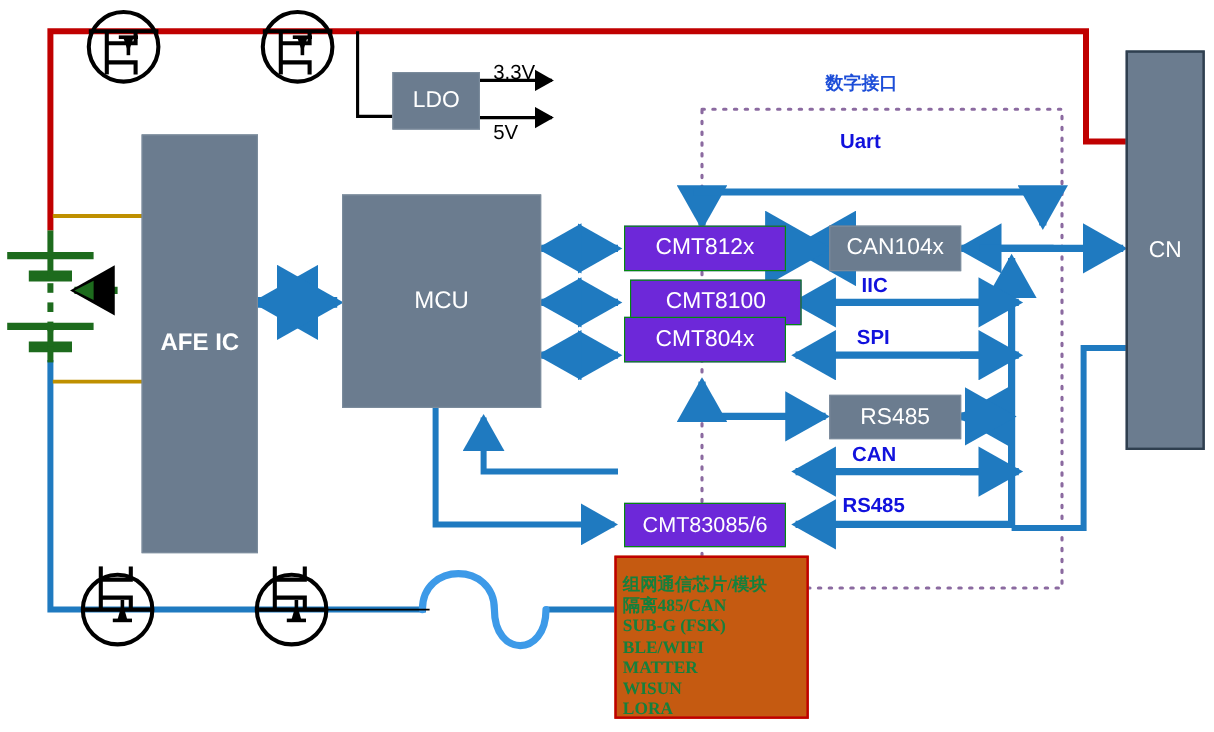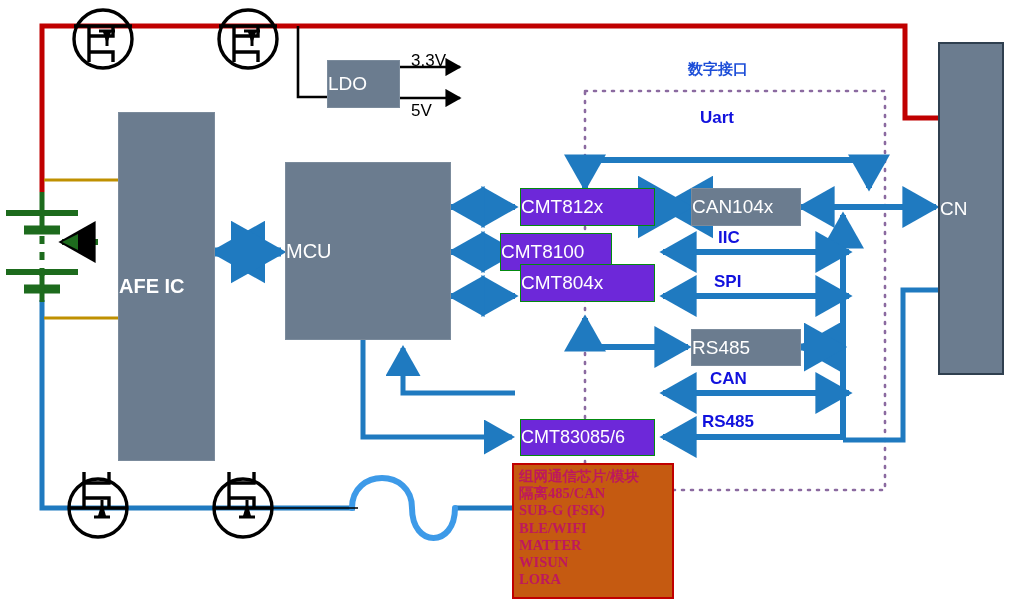--- a/index.html
+++ b/index.html
@@ -1,27 +1,27 @@
 <!DOCTYPE html>
 <html><head>
 <meta charset="utf-8">
 <style>
   html,body{margin:0;padding:0;background:#ffffff;}
   body{width:1012px;height:610px;overflow:hidden;
        font-family:"Liberation Sans","DejaVu Sans",sans-serif;}
   #stage{position:relative;width:1012px;height:610px;background:#fff;}
   #svgroot{position:absolute;left:0;top:0;width:1012px;height:610px;}
-  .blk{position:absolute;display:flex;align-items:center;justify-content:flex-start;
+  .blk{position:absolute;display:flex;align-items:center;justify-content:center;
        box-sizing:border-box;color:#ffffff;text-align:center;}
   .gray{background:#6b7c8f;border:1px solid #7b8b9c;font-size:19px;}
   .grayb{background:#6b7c8f;border:2px solid #2f3f4f;font-size:19px;}
   .green{background:#6d28d9;border:1px solid #038a0f;font-size:19px;}
   .orange{background:#c55a11;border:2px solid #c00000;}
-  .orange-txt{position:absolute;left:519px;top:468px;width:160px;
-      color:#be185d;font-family:"Liberation Serif","DejaVu Serif",serif;
+  .orange-txt{position:absolute;left:519px;top:480px;width:160px;
+      color:#15803d;font-family:"Liberation Serif","DejaVu Serif",serif;
       font-weight:bold;font-size:14.5px;line-height:17.2px;text-align:left;}
   .lbl{position:absolute;color:#1111dd;font-weight:bold;font-size:17px;
        white-space:nowrap;}
   .lbl-cn{position:absolute;color:#1d4ed8;font-weight:bold;font-size:15px;
        white-space:nowrap;font-family:"DejaVu Sans",sans-serif;}
   .vlbl{position:absolute;color:#000000;font-size:17px;white-space:nowrap;}
 </style>
 </head>
 <body>
 
@@ -206,21 +206,21 @@
     <span>CAN104x</span>
   </div>
 
   <div class="blk gray" style="left:691px;top:329px;width:110px;height:37px;">
     <span>RS485</span>
   </div>
 
   <div class="blk green" style="left:520px;top:188px;width:135px;height:38px;">
     <span>CMT812x</span>
   </div>
-  <div class="blk green" style="left:500px;top:233px;width:112px;height:38px;">
+  <div class="blk green" style="left:525px;top:233px;width:143px;height:38px;">
     <span>CMT8100</span>
   </div>
   <div class="blk green" style="left:520px;top:264px;width:135px;height:38px;">
     <span>CMT804x</span>
   </div>
   <div class="blk green" style="left:520px;top:419px;width:135px;height:37px;font-size:18px;">
     <span>CMT83085/6</span>
   </div>
 
   <div class="blk orange" style="left:512px;top:463px;width:162px;height:136px;"></div>

